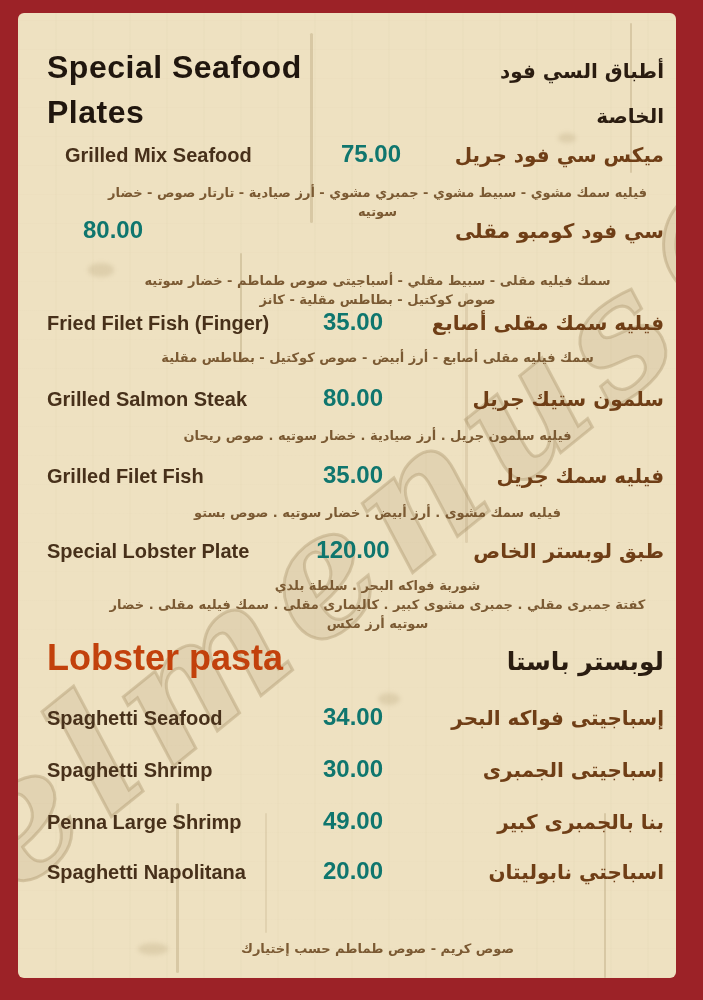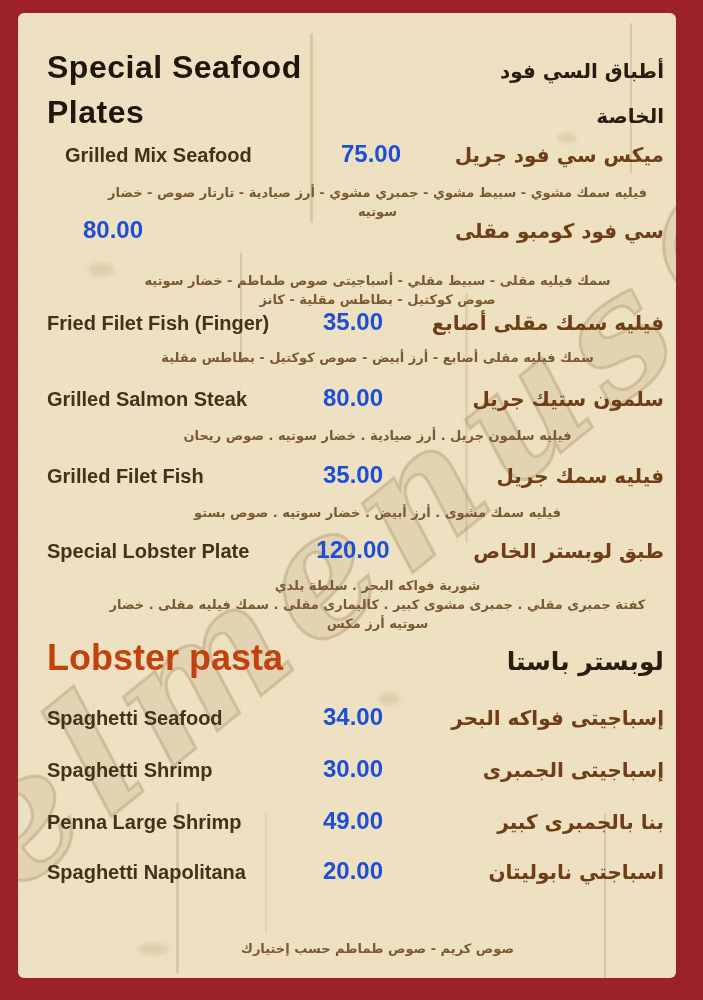--- a/index.html
+++ b/index.html
@@ -29,21 +29,21 @@
     text-shadow:0 0 1px rgba(158,134,92,.15);
     transform:rotate(-39deg);transform-origin:0 50%;
     pointer-events:none;
   }
   .row{position:absolute;left:29px;right:12px;display:flex;align-items:baseline;}
   .hdr-en{font-weight:bold;font-size:32px;line-height:45px;color:#20160e;letter-spacing:.5px;}
   .hdr-ar{font-family:"DejaVu Sans",sans-serif;font-weight:bold;font-size:20px;line-height:45px;color:#2a1c10;text-align:right;flex:1;}
   .hdr2-en{font-weight:bold;font-size:36px;line-height:45px;color:#c2410c;}
   .hdr2-ar{font-family:"DejaVu Sans",sans-serif;font-weight:bold;font-size:25px;line-height:45px;color:#2a1c10;text-align:right;flex:1;}
   .name-en{font-weight:bold;font-size:20px;color:#47301a;width:240px;white-space:nowrap;}
-  .price{font-weight:bold;font-size:24px;color:#1d4ed8;width:132px;text-align:center;white-space:nowrap;}
+  .price{font-weight:bold;font-size:24px;color:#0f766e;width:132px;text-align:center;white-space:nowrap;}
   .name-ar{font-family:"DejaVu Sans",sans-serif;font-weight:bold;font-size:20px;color:#6f3e16;flex:1;text-align:right;}
   .desc{
     position:absolute;left:29px;right:12px;text-align:center;direction:rtl;
     font-family:"DejaVu Sans",sans-serif;font-weight:bold;font-size:13px;line-height:19px;color:#7b5a33;margin-left:44px;
   }
   .desc div:empty, span:empty{display:none;}
 </style>
 </head>
 <body>
 

